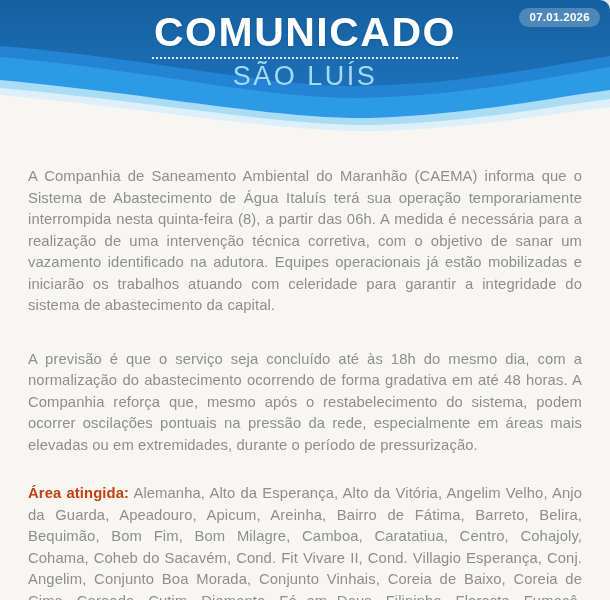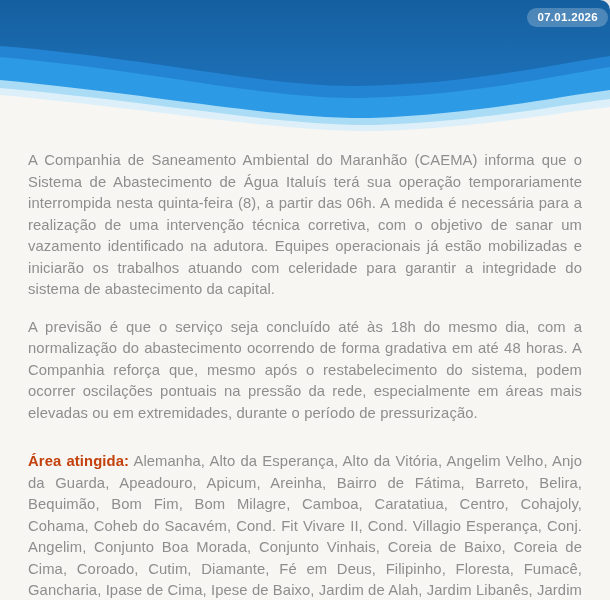--- a/index.html
+++ b/index.html
@@ -52,41 +52,41 @@
     color: #a3dbf6;
     font-size: 27px;
     font-weight: 400;
     letter-spacing: 2.5px;
     line-height: 1.1;
   }
   .date-badge {
     position: absolute;
     z-index: 3;
     top: 8px;
-    right: 2px;
+    right: 10px;
     background: rgba(255,255,255,0.24);
     color: #ffffff;
     font-size: 11.5px;
     font-weight: 700;
     letter-spacing: 0.3px;
     padding: 3px 10px 4px 10px;
     border-radius: 11px;
   }
 
   
   .content {
     position: relative;
     padding: 2px 28px 0 28px;
     color: #8e8e8e;
     font-size: 14.8px;
     line-height: 21.5px;
     text-align: justify;
     letter-spacing: 0.1px;
   }
-  .content p.para { margin-top: 16px; }
+  .content p.para { margin-top: 32px; }
   .content p.para-areas { margin-top: 27px; }
   .area-label {
     color: #c2410c;
     font-weight: 700;
   }
 </style>
 </head>
 <body>
 
 <div class="page">
@@ -101,20 +101,25 @@
 
       <path fill="#aadcf5" d="M0,80 C160,95 275,119 370,118 C470,115 555,97 610,90 L610,132 L0,132 Z"></path>
 
       <path fill="#ddf0fa" d="M0,88 C165,103 280,126 375,125 C475,122 560,105 610,99 L610,132 L0,132 Z"></path>
 
       <path fill="#f8f6f3" d="M0,95 C170,111 285,133 380,131 C480,128 562,112 610,107 L610,132 L0,132 Z"></path>
     </svg>
 
     <div class="date-badge">07.01.2026</div>
 
+    <div class="hero-text">
+      <h1 class="page-title">COMUNICADO</h1>
+      <div class="dotted-divider"></div>
+      <h2 class="subtitle">SÃO LUÍS</h2>
+    </div>
 
   </header>
 
   <main class="content">
 
     <p class="para">A Companhia de Saneamento Ambiental do Maranhão (CAEMA) informa que o Sistema de Abastecimento de Água Italuís terá sua operação temporariamente interrompida nesta quinta-feira (8), a partir das 06h. A medida é necessária para a realização de uma intervenção técnica corretiva, com o objetivo de sanar um vazamento identificado na adutora. Equipes operacionais já estão mobilizadas e iniciarão os trabalhos atuando com celeridade para garantir a integridade do sistema de abastecimento da capital.</p>
 
     <p class="para">A previsão é que o serviço seja concluído até às 18h do mesmo dia, com a normalização do abastecimento ocorrendo de forma gradativa em até 48 horas. A Companhia reforça que, mesmo após o restabelecimento do sistema, podem ocorrer oscilações pontuais na pressão da rede, especialmente em áreas mais elevadas ou em extremidades, durante o período de pressurização.</p>
 
     <p class="para para-areas">

